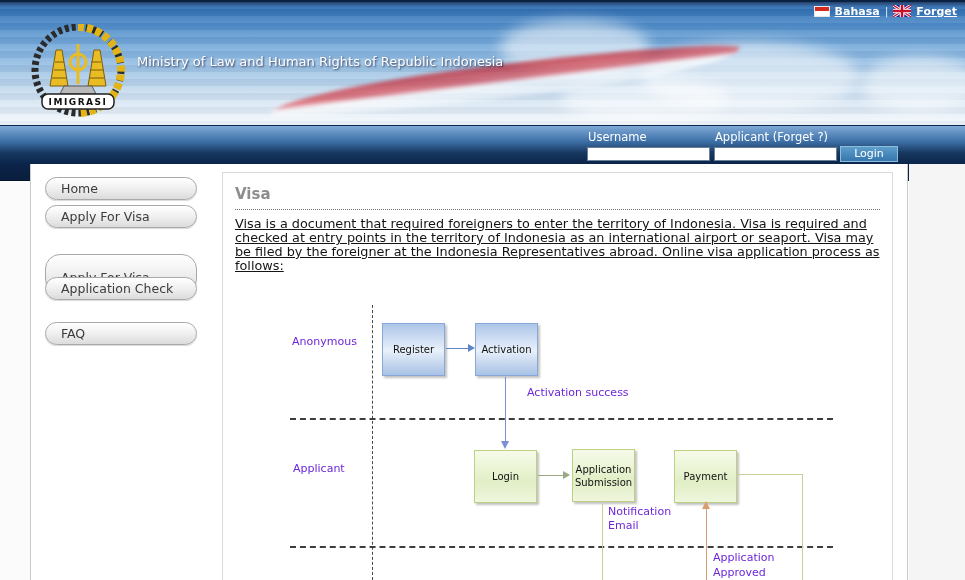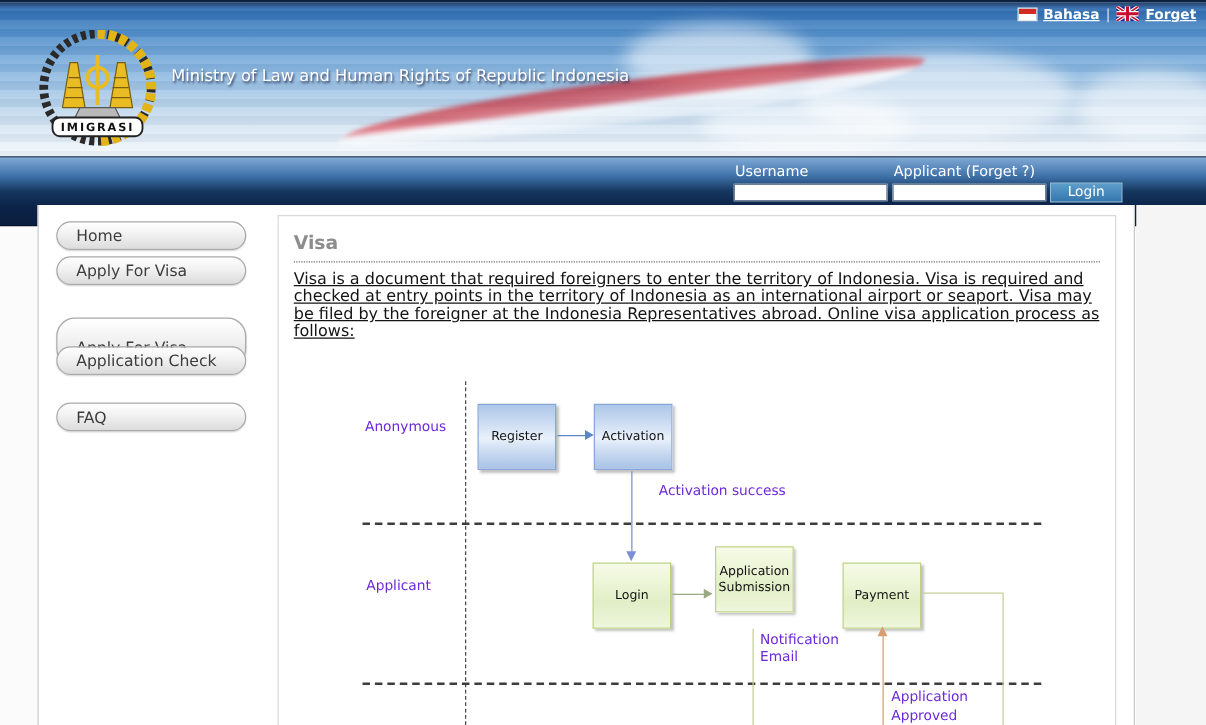--- a/index.html
+++ b/index.html
@@ -159,21 +159,21 @@
   <div class="vdash"></div>
   <div class="hdash" style="top:418px;"></div>
   <div class="hdash" style="top:546px;"></div>
 
   <div class="dg" style="left:292px;top:335px;">Anonymous</div>
   <div class="dg" style="left:293px;top:462px;">Applicant</div>
 
   <div class="node blue" style="left:475px;top:323px;">Activation</div>
   <div class="node blue" style="left:382px;top:323px;">Register</div>
   <div class="node green" style="left:474px;top:450px;">Login</div>
-  <div class="node green" style="left:572px;top:437px;">Application Submission</div>
+  <div class="node green" style="left:572px;top:449px;">Application Submission</div>
   <div class="node green" style="left:674px;top:450px;">Payment</div>
 
   <div class="cline" style="left:446px;top:348px;width:24px;height:1px;background:#5e86c6;"></div>
   <div class="ah" style="left:468px;top:344px;border-top:4px solid transparent;border-bottom:4px solid transparent;border-left:7px solid #5e86c6;"></div>
 
   <div class="cline" style="left:505px;top:377px;width:1px;height:65px;background:#7b8fd4;"></div>
   <div class="ah" style="left:501px;top:441px;border-left:4px solid transparent;border-right:4px solid transparent;border-top:8px solid #7b8fd4;"></div>
   <div class="dg" style="left:509px;top:386px;margin-left:18px;">Activation success</div>
 
   <div class="cline" style="left:538px;top:475px;width:27px;height:1px;background:#9aa883;"></div>

